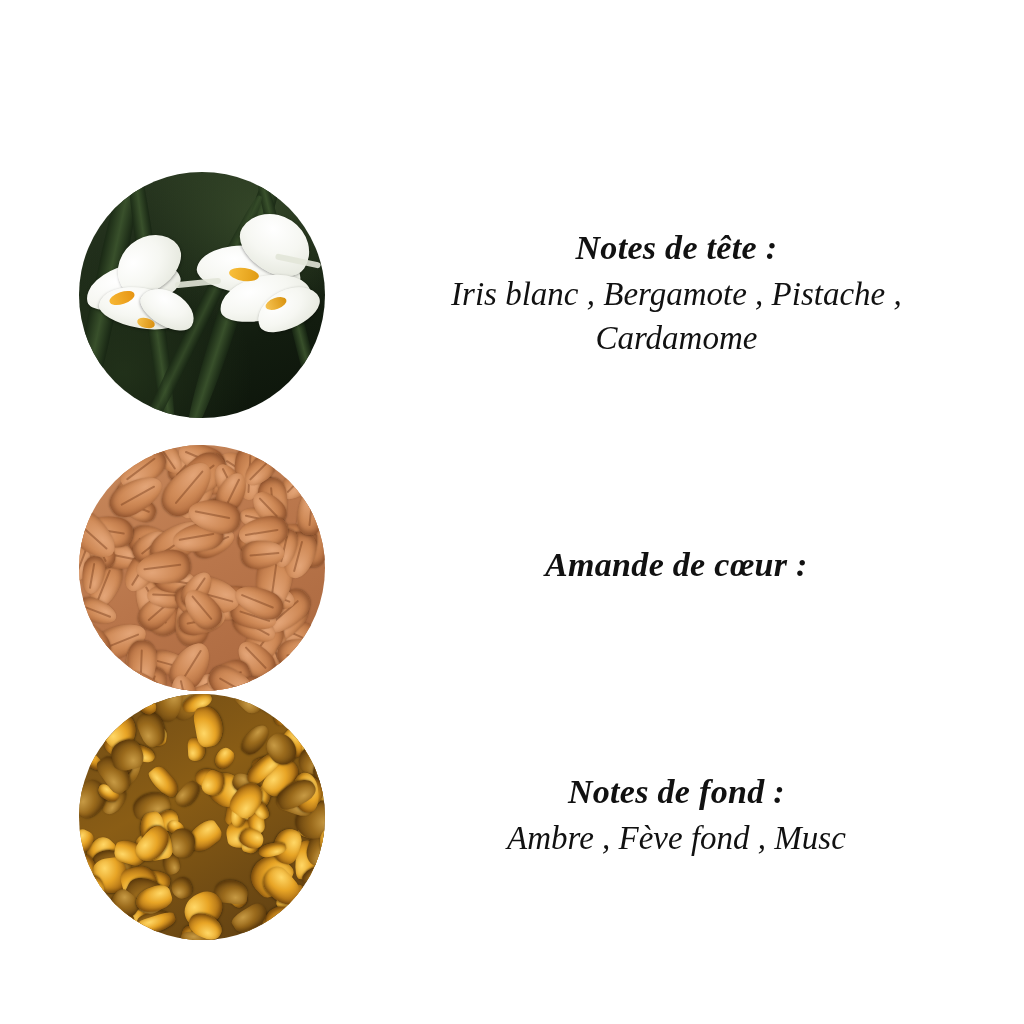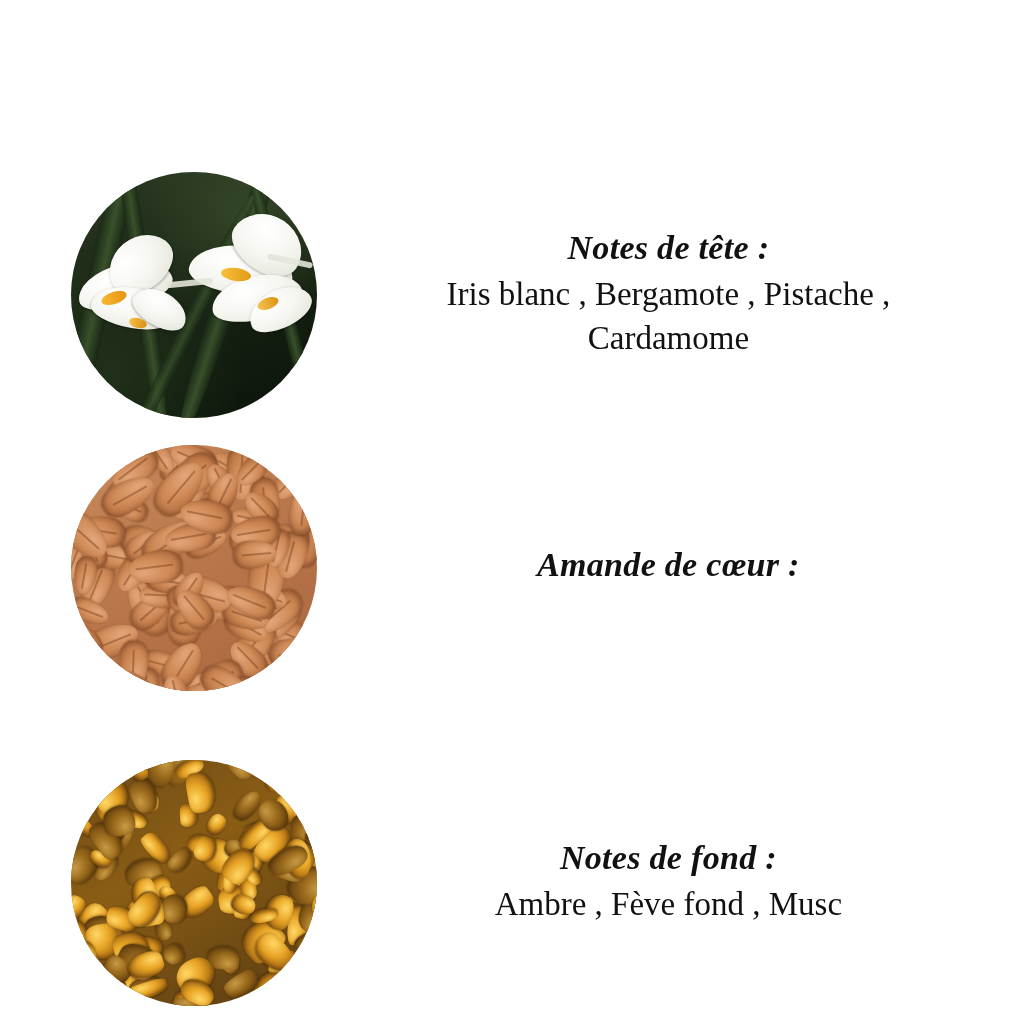--- a/index.html
+++ b/index.html
@@ -32,24 +32,25 @@
     letter-spacing: 0.5px;
   }
 
   .row {
     position: absolute;
     left: 0;
     width: 978px;
     height: 250px;
     display: flex;
     align-items: center;
+    padding-left: 8px;
   }
   .row-1 { top: 170px; }
   .row-2 { top: 443px; }
-  .row-3 { top: 758px; align-items: center; }
+  .row-3 { top: 692px; align-items: center; }
 
   .circle-wrap {
     position: relative;
     width: 420px;
     display: flex;
     justify-content: center;
     align-items: center;
   }
   .circle {
     position: relative;
@@ -152,20 +153,21 @@
     font-style: italic;
     font-weight: 700;
     font-size: 34px;
     margin-bottom: 6px;
     letter-spacing: 0.3px;
   }
   .notes-body {
     font-family: "Liberation Serif", serif;
     font-size: 33px;
     line-height: 1.32;
+    font-style: italic;
   }
 </style>
 </head>
 <body>
 
 <div class="page">
 
 
   <div class="row row-1">
     <div class="circle-wrap">

